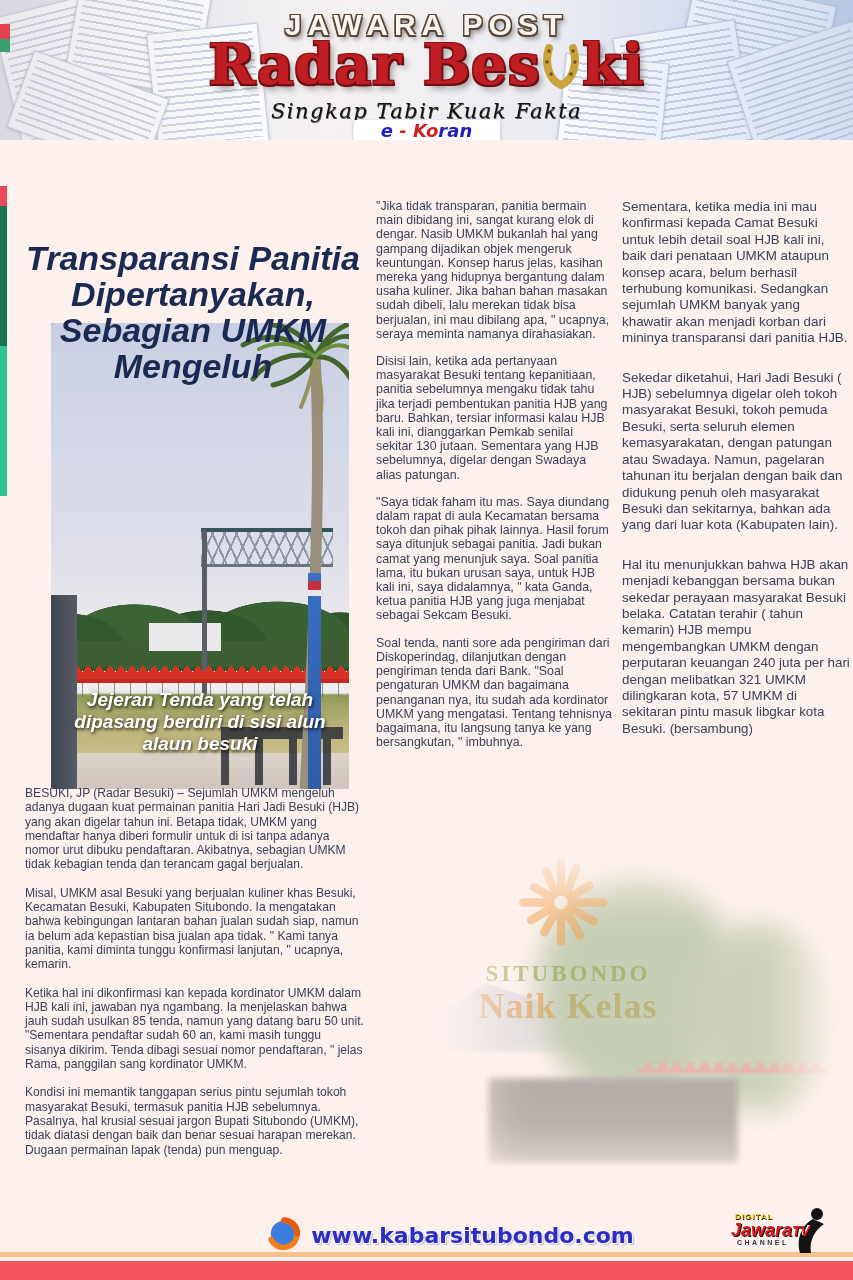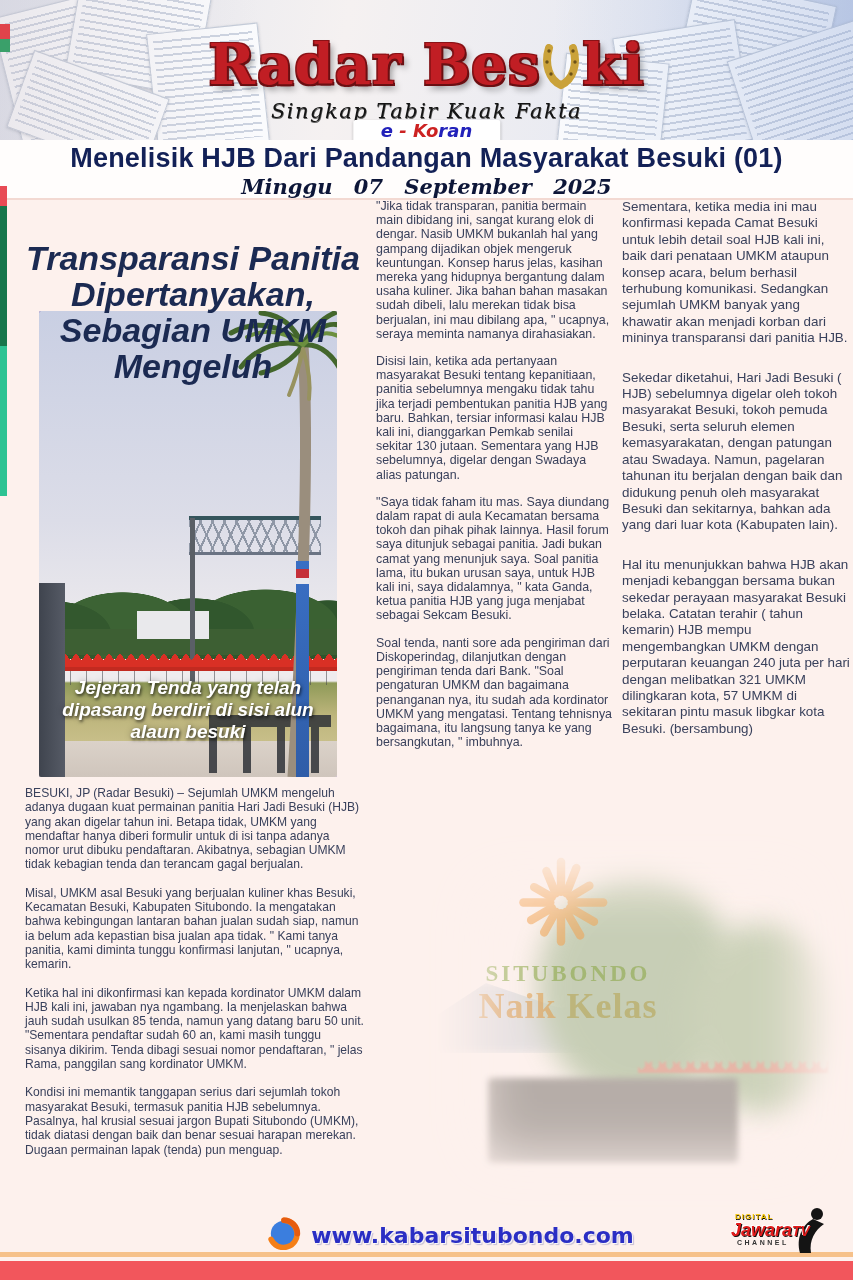--- a/index.html
+++ b/index.html
@@ -50,21 +50,21 @@
 
   
   .edge-strip{position:absolute;left:0;top:186px;width:7px;z-index:5;}
   .edge-strip .s1{display:block;height:20px;background:#e84b55;}
   .edge-strip .s2{display:block;height:140px;background:#16764b;}
   .edge-strip .s3{display:block;height:150px;background:#2dc393;}
 
   
   .headline-left{position:absolute;left:24px;top:212px;width:338px;text-align:center;
     font-size:34px;font-weight:bold;line-height:1.06;color:#1b2a52;z-index:2;font-style:italic;}
-  .photo{position:absolute;left:35px;top:307px;width:298px;height:466px;margin:4px;overflow:hidden;
+  .photo{position:absolute;left:35px;top:307px;width:298px;height:466px;margin:16px;overflow:hidden;
     border-radius:2px;background:#4c1d95;z-index:1;}
   .sky{position:absolute;inset:0;background:linear-gradient(#c9cfe3 0%,#dcdde8 45%,#efecee 72%);}
   .trees{position:absolute;left:0;top:268px;width:100%;height:80px;
     background:
       radial-gradient(ellipse 90px 55px at 6% 70%,#33582e 60%,transparent 61%),
       radial-gradient(ellipse 110px 60px at 28% 62%,#3c6334 60%,transparent 61%),
       radial-gradient(ellipse 100px 58px at 52% 68%,#31572d 60%,transparent 61%),
       radial-gradient(ellipse 120px 62px at 76% 60%,#3a6132 60%,transparent 61%),
       radial-gradient(ellipse 90px 52px at 97% 66%,#2f552c 60%,transparent 61%);}
   .treebase{position:absolute;left:0;top:318px;width:100%;height:26px;background:#3d5f33;}
@@ -160,39 +160,36 @@
     <div class="np np3"></div>
     <div class="np np4"></div>
     <div class="np np5"></div>
     <div class="np np6"></div>
     <div class="np np7"></div>
     <div class="np np8"></div>
     <div class="mast-tint-r"></div>
     <div class="mast-tint-l"></div>
     <div class="frag"></div>
 
+    <div class="jawara">JAWARA POST</div>
     <div class="radar"><span>Radar Bes</span><span class="horseshoe"><svg width="40" height="46" viewBox="0 0 40 46">
             <path d="M8 4 C3 20 8 36 20 41 C32 36 37 20 32 4" stroke="#caa23a" stroke-width="8" fill="none" stroke-linecap="round"></path>
             <circle cx="8" cy="7" r="1.7" fill="#6b521a"></circle>
             <circle cx="32" cy="7" r="1.7" fill="#6b521a"></circle>
             <circle cx="6" cy="18" r="1.7" fill="#6b521a"></circle>
             <circle cx="34" cy="18" r="1.7" fill="#6b521a"></circle>
             <circle cx="10" cy="30" r="1.7" fill="#6b521a"></circle>
             <circle cx="30" cy="30" r="1.7" fill="#6b521a"></circle>
           </svg></span><span>ki</span></div>
     <div class="tagline">Singkap Tabir Kuak Fakta</div>
     <div class="ekoran-badge">
       <span class="ek-blue">e</span><span class="ek-red"> - </span><span class="ek-red">Ko</span><span class="ek-blue">ran</span>
     </div>
   </header>
 
-  <section class="title-bar">
-    <h1>Menelisik HJB Dari Pandangan Masyarakat Besuki (01)</h1>
-    <div class="date">Minggu 07 September 2025</div>
-  </section>
 
   <div class="edge-strip">
     <span class="s1"></span>
     <span class="s2"></span>
     <span class="s3"></span>
   </div>
 
   <h2 class="headline-left">Transparansi Panitia Dipertanyakan, Sebagian UMKM Mengeluh</h2>
 
   <figure class="photo">
@@ -230,21 +227,21 @@
     </svg>
     <div class="pillar"></div>
     <div class="bluepole"></div>
     <figcaption>Jejeran Tenda yang telah dipasang berdiri di sisi alun alaun besuki</figcaption>
   </figure>
 
   <div class="body-left">
     <p>BESUKI, JP (Radar Besuki) – Sejumlah UMKM mengeluh adanya dugaan kuat permainan  panitia Hari Jadi Besuki (HJB) yang akan digelar tahun ini. Betapa tidak, UMKM yang mendaftar hanya diberi formulir untuk di isi tanpa adanya nomor urut dibuku pendaftaran. Akibatnya, sebagian UMKM tidak kebagian tenda dan terancam gagal berjualan.</p>
     <p>Misal, UMKM asal Besuki yang berjualan kuliner khas Besuki, Kecamatan Besuki, Kabupaten Situbondo. Ia mengatakan bahwa kebingungan lantaran bahan jualan sudah siap, namun ia belum ada kepastian bisa jualan apa tidak. " Kami tanya panitia, kami diminta tunggu konfirmasi lanjutan, " ucapnya, kemarin.</p>
     <p>Ketika hal ini dikonfirmasi kan kepada kordinator UMKM dalam HJB kali ini, jawaban nya ngambang. Ia menjelaskan bahwa jauh sudah usulkan 85 tenda, namun yang datang baru 50 unit. "Sementara pendaftar sudah 60 an, kami masih tunggu sisanya dikirim. Tenda dibagi sesuai nomor pendaftaran, " jelas Rama, panggilan sang kordinator UMKM.</p>
-    <p>Kondisi ini memantik tanggapan serius dari sejumlah tokoh masyarakat Besuki, termasuk panitia HJB sebelumnya. Pasalnya, hal krusial sesuai jargon Bupati Situbondo (UMKM), tidak diatasi dengan baik dan benar sesuai harapan merekan. Dugaan permainan lapak (tenda) pun menguap.</p>
+    <p>Kondisi ini memantik tanggapan serius pintu sejumlah tokoh masyarakat Besuki, termasuk panitia HJB sebelumnya. Pasalnya, hal krusial sesuai jargon Bupati Situbondo (UMKM), tidak diatasi dengan baik dan benar sesuai harapan merekan. Dugaan permainan lapak (tenda) pun menguap.</p>
   </div>
 
   <div class="body-mid">
     <p>"Jika tidak transparan, panitia bermain main dibidang ini, sangat kurang elok di dengar. Nasib UMKM bukanlah hal yang gampang dijadikan objek mengeruk keuntungan. Konsep harus jelas, kasihan mereka yang hidupnya bergantung dalam usaha kuliner. Jika bahan bahan masakan sudah dibeli, lalu merekan tidak bisa berjualan, ini mau dibilang apa, " ucapnya, seraya meminta namanya dirahasiakan.</p>
     <p>Disisi lain, ketika ada pertanyaan masyarakat Besuki tentang kepanitiaan, panitia sebelumnya mengaku tidak tahu jika terjadi pembentukan panitia HJB yang baru. Bahkan, tersiar informasi kalau HJB kali ini, dianggarkan Pemkab senilai sekitar 130 jutaan. Sementara yang HJB sebelumnya, digelar dengan Swadaya alias patungan.</p>
     <p>"Saya tidak faham itu mas. Saya diundang dalam rapat di aula Kecamatan bersama tokoh dan pihak pihak lainnya. Hasil forum saya ditunjuk sebagai panitia. Jadi bukan camat yang menunjuk saya. Soal panitia lama, itu bukan urusan saya, untuk HJB kali ini, saya didalamnya, " kata Ganda, ketua panitia HJB yang juga menjabat sebagai Sekcam Besuki.</p>
     <p>Soal tenda, nanti sore ada pengiriman dari Diskoperindag, dilanjutkan dengan pengiriman tenda dari Bank. "Soal pengaturan UMKM dan bagaimana penanganan nya, itu sudah ada kordinator UMKM yang mengatasi. Tentang tehnisnya bagaimana, itu langsung tanya ke yang bersangkutan, " imbuhnya.</p>
   </div>
 
   <div class="body-right">

